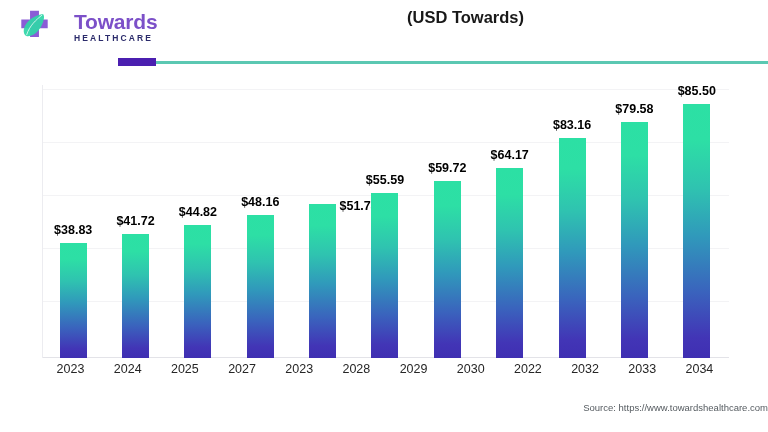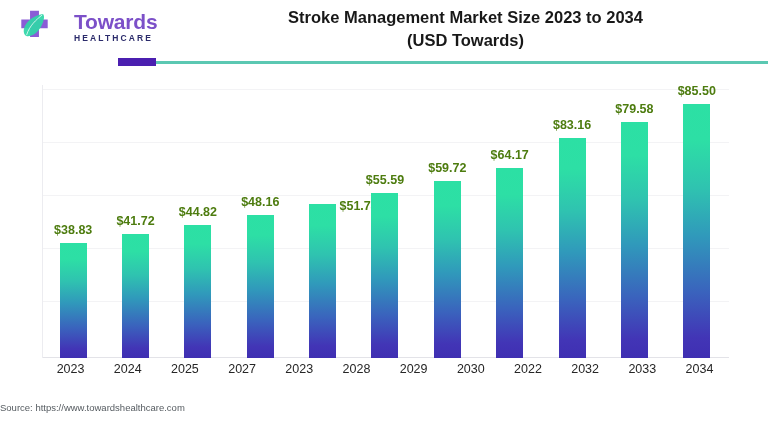--- a/index.html
+++ b/index.html
@@ -158,47 +158,47 @@
         #4235b6 92%,
         #3f2fb2 100%);
   }
   .bar-label {
     position: absolute;
     left: 50%;
     transform: translateX(-50%);
     white-space: nowrap;
     font-size: 12.5px;
     font-weight: bold;
-    color: #4d7c0f;
+    color: #000000;
   }
 
   
   .xaxis {
     position: absolute;
     left: 42px;
     top: 362px;
     width: 686px;
     height: 22px;
     display: flex;
-    justify-content: space-between;
+    justify-content: flex-end;
   }
   .xtick {
     flex: 1 1 0;
     text-align: center;
     font-size: 12.5px;
     color: #262626;
   }
 
   
   .source {
     position: absolute;
     left: 0;
     top: 402px;
     width: 768px;
-    text-align: left;
+    text-align: right;
     font-size: 9.5px;
     color: #555b60;
   }
 </style>
 </head>
 <body>
 
 <div id="infographic">
 
   <div class="header">
@@ -211,21 +211,20 @@
           <path d="M29.4 7.2 C22 13 14 20 10.4 31.6" stroke="#ffffff" stroke-width="1.1" fill="none" opacity="0.8"></path>
         </svg>
       </span>
       <span class="logo-text">
         <span class="logo-word">Towards</span>
         <span class="logo-sub">HEALTHCARE</span>
       </span>
     </div>
 
     <div class="title-block">
-      <div class="title-line">Stroke Management Market Size 2023 to 2034</div>
       <div class="title-line">(USD Towards)</div>
     </div>
   </div>
 
   <div class="divider">
     <div class="divider-teal"></div>
     <div class="divider-purple"></div>
   </div>
 
   <div class="chart-wrap">

